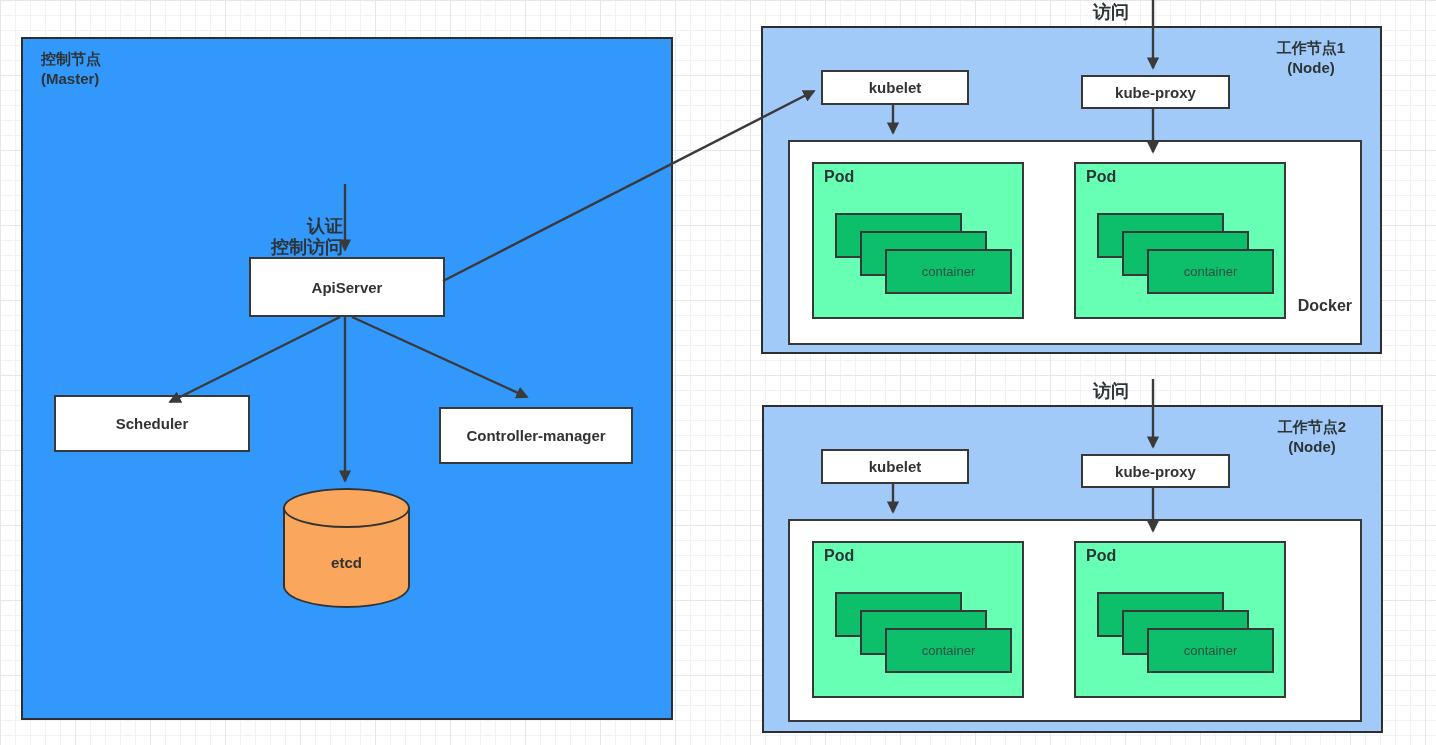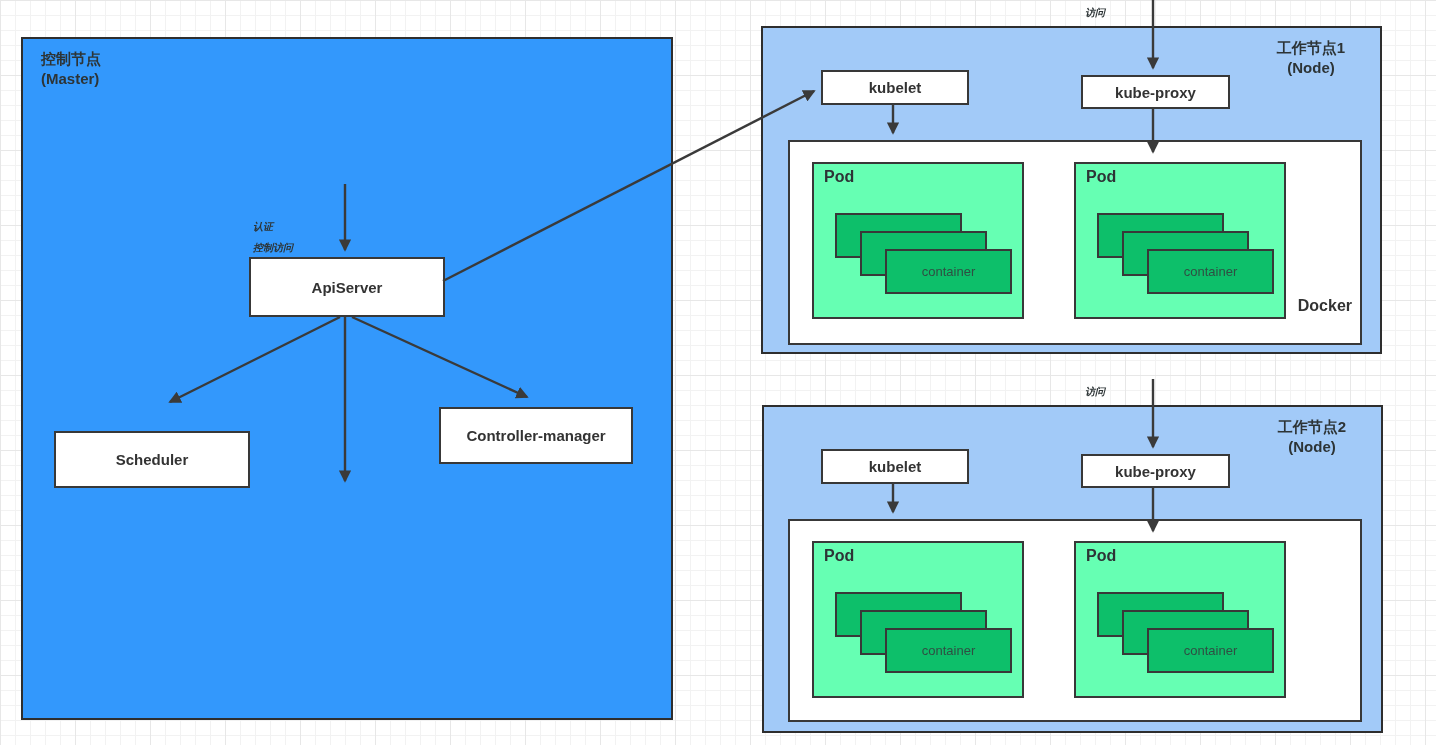--- a/index.html
+++ b/index.html
@@ -62,21 +62,21 @@
     position:absolute;width:127px;height:45px;
     background:#0DBF6A;border:2px solid #383838;box-sizing:border-box;
     display:flex;align-items:center;justify-content:center;
     font-size:13px;color:#2f4f43;
   }
   .c1{left:21px;top:49px;}
   .c2{left:46px;top:67px;}
   .c3{left:71px;top:85px;}
   
   .cn-label{
-    color:#2d3436;font-weight:bold;font-size:10px;line-height:21px;text-align:left;font-style:italic;
+    color:#2d3436;font-weight:bold;font-size:18px;line-height:21px;text-align:right;
   }
   
   .etcd{left:260px;top:449px;width:127px;height:120px;}
   .etcd-body{
     position:absolute;left:0;right:0;top:20px;bottom:0;
     background:#FAA65C;border:2px solid #333333;border-top:none;box-sizing:border-box;
     border-radius:0 0 63px 63px / 0 0 22px 22px;
   }
   .etcd-top{
     position:absolute;left:0;right:0;top:0;height:40px;
@@ -104,24 +104,29 @@
     </div>
 
 
     <div class="abs cn-label" style="left:230px;top:161px;width:90px;margin-top:16px;">
       <div>认证</div>
       <div>控制访问</div>
     </div>
 
     <div class="abs wbox" style="left:226px;top:218px;width:196px;height:60px;">ApiServer</div>
 
-    <div class="abs wbox" style="left:31px;top:392px;width:196px;height:57px;">Scheduler</div>
+    <div class="abs wbox" style="left:31px;top:356px;width:196px;height:57px;">Scheduler</div>
 
     <div class="abs wbox" style="left:416px;top:368px;width:194px;height:57px;">Controller-manager</div>
 
+    <div class="abs etcd">
+      <div class="etcd-body"></div>
+      <div class="etcd-top"></div>
+      <div class="etcd-label">etcd</div>
+    </div>
   </div>
 
   <div class="abs node-box" id="node1">
     <div class="abs group-title node-title">
       <div>工作节点1</div>
       <div>(Node)</div>
     </div>
 
     <div class="abs wbox" style="left:58px;top:42px;width:148px;height:35px;">kubelet</div>
 

